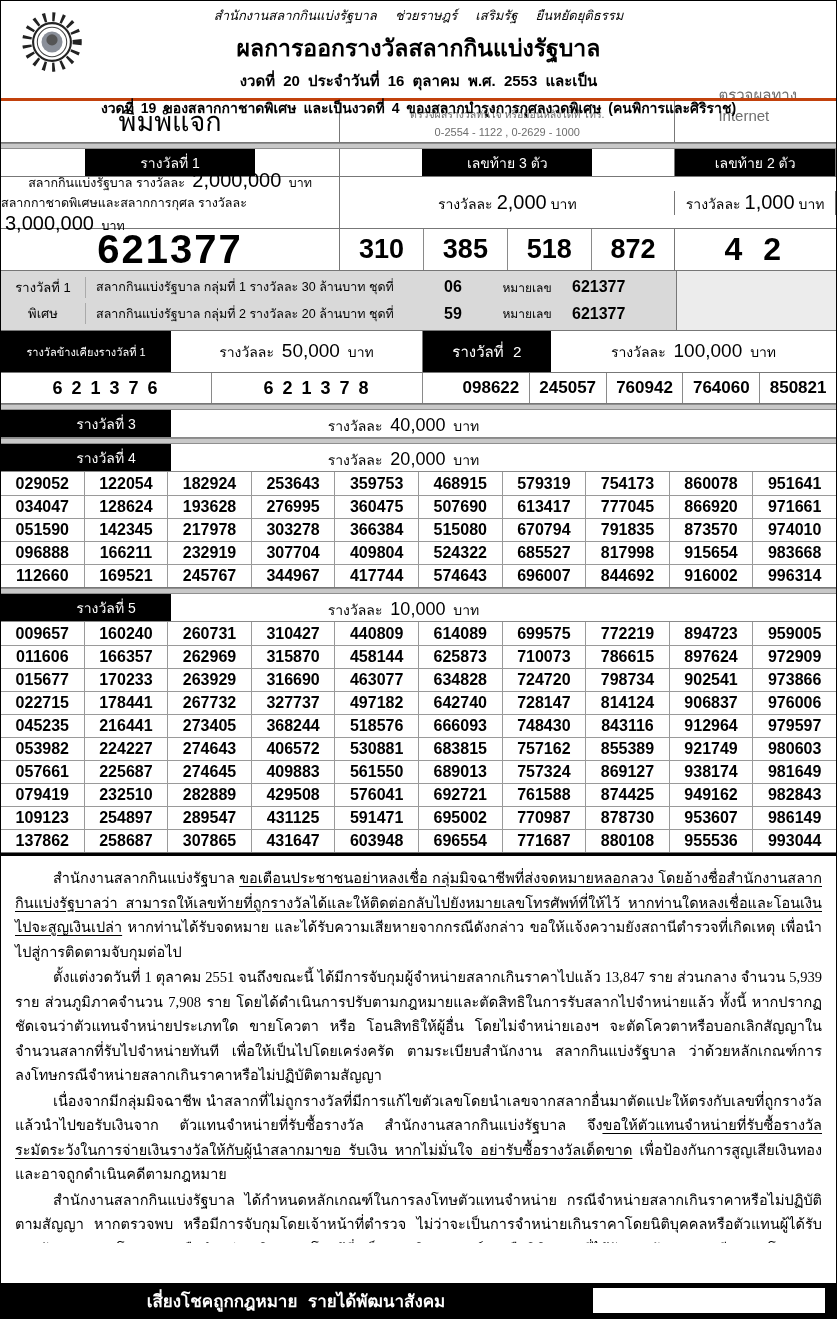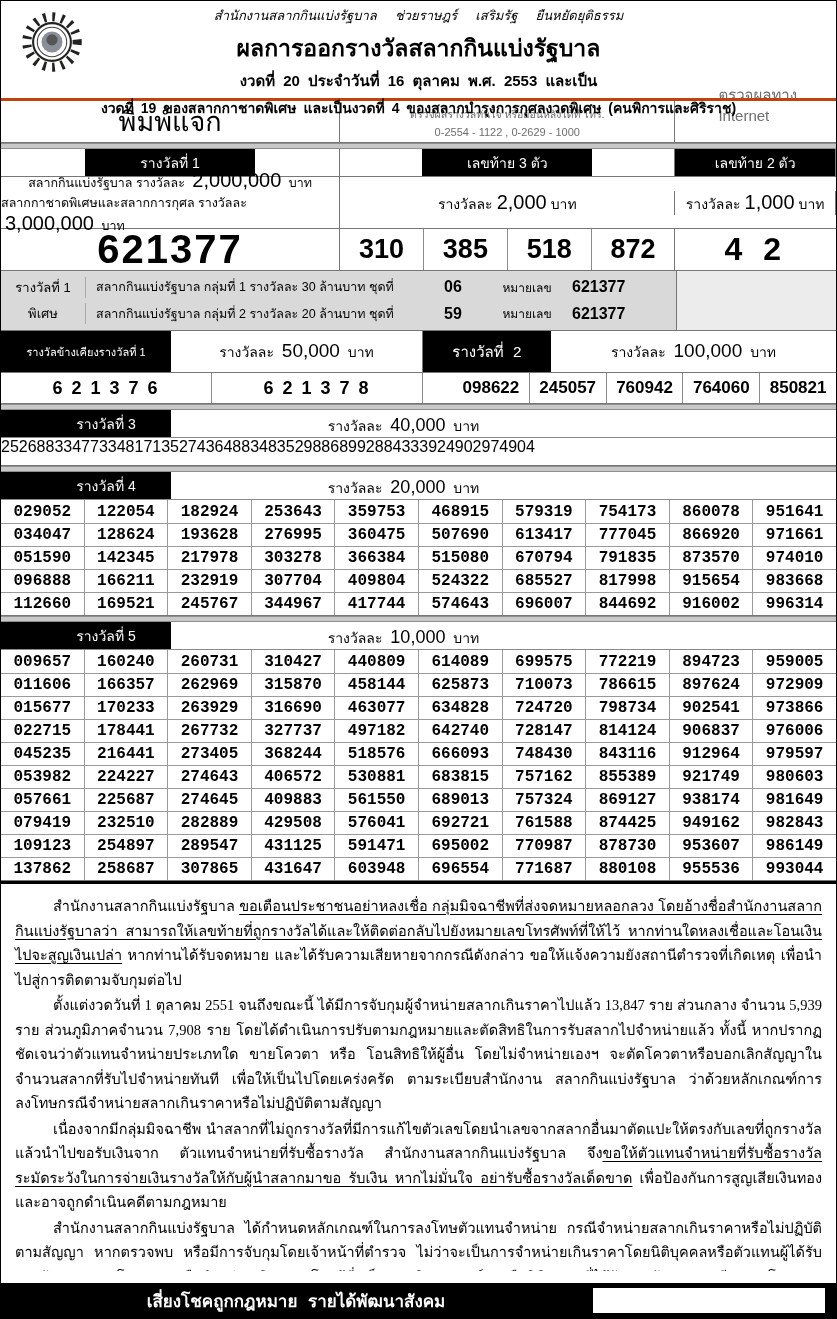--- a/index.html
+++ b/index.html
@@ -72,21 +72,21 @@
   .p2-nums { flex:1; display:flex; }
   .p2-nums .ncell { flex:1; display:flex; align-items:center; justify-content:center; font-size:17px; font-weight:bold; border-left:1px solid #8a8a8a; }
   .p2-nums .ncell:first-child { border-left:none; }
 
   
   .sec-header { height:28px; display:flex; border-bottom:1px solid #8a8a8a; }
   .sec-header .black-box { width:170px; font-size:14px;padding-left:40px; }
   .sec-amt { flex:1; display:flex; align-items:flex-end; justify-content:center; padding-right:200px; }
   .sec-amt .amt .val { font-size:18px; }
   .grid10 { display:flex; flex-direction:column; border-bottom:1px solid #777; }
-  .num-grid-row { display:flex; height:23px; border-top:1px solid #9a9a9a;font-family:Liberation Mono, monospace; }
+  .num-grid-row { display:flex; height:23px; border-top:1px solid #9a9a9a; }
   .num-grid-row:first-child { border-top:none; }
   .grid10 .ncell, .num-grid-row .ncell { flex:1; display:flex; align-items:center; justify-content:center; font-size:16px; font-weight:bold; border-left:1px solid #9a9a9a; }
   .grid10 .ncell:first-child, .num-grid-row .ncell:first-child { border-left:none; }
   .single-grid { display:flex; height:28px; border-bottom:1px solid #777; }
 
   
   .notices { height:390px; border-top:3px solid #000; padding:10px 14px 0 14px; font-family:Liberation Serif, serif; font-size:14.5px; line-height:24.5px; overflow:hidden; }
   .notice-p { text-indent:38px; text-align:justify; margin-bottom:1px; }
   .u { text-decoration:underline; text-underline-offset:3px; }
 
@@ -213,32 +213,20 @@
   </div>
 
   <div class="graybar"></div>
 
   <div class="sec-header">
     <div class="black-box">รางวัลที่ 3</div>
     <div class="sec-amt">
       <div class="amt"><span>รางวัลละ</span> <span class="val">40,000</span> <span>บาท</span></div>
     </div>
   </div>
-  <div class="single-grid">
-      <div class="ncell">252688</div>
-      <div class="ncell">334773</div>
-      <div class="ncell">348171</div>
-      <div class="ncell">352743</div>
-      <div class="ncell">648834</div>
-      <div class="ncell">835298</div>
-      <div class="ncell">868992</div>
-      <div class="ncell">884333</div>
-      <div class="ncell">924902</div>
-      <div class="ncell">974904</div>
-    </div>
 
   <div class="graybar"></div>
 
   <div class="sec-header">
     <div class="black-box">รางวัลที่ 4</div>
     <div class="sec-amt">
       <div class="amt"><span>รางวัลละ</span> <span class="val">20,000</span> <span>บาท</span></div>
     </div>
   </div>
   <div class="grid10">

